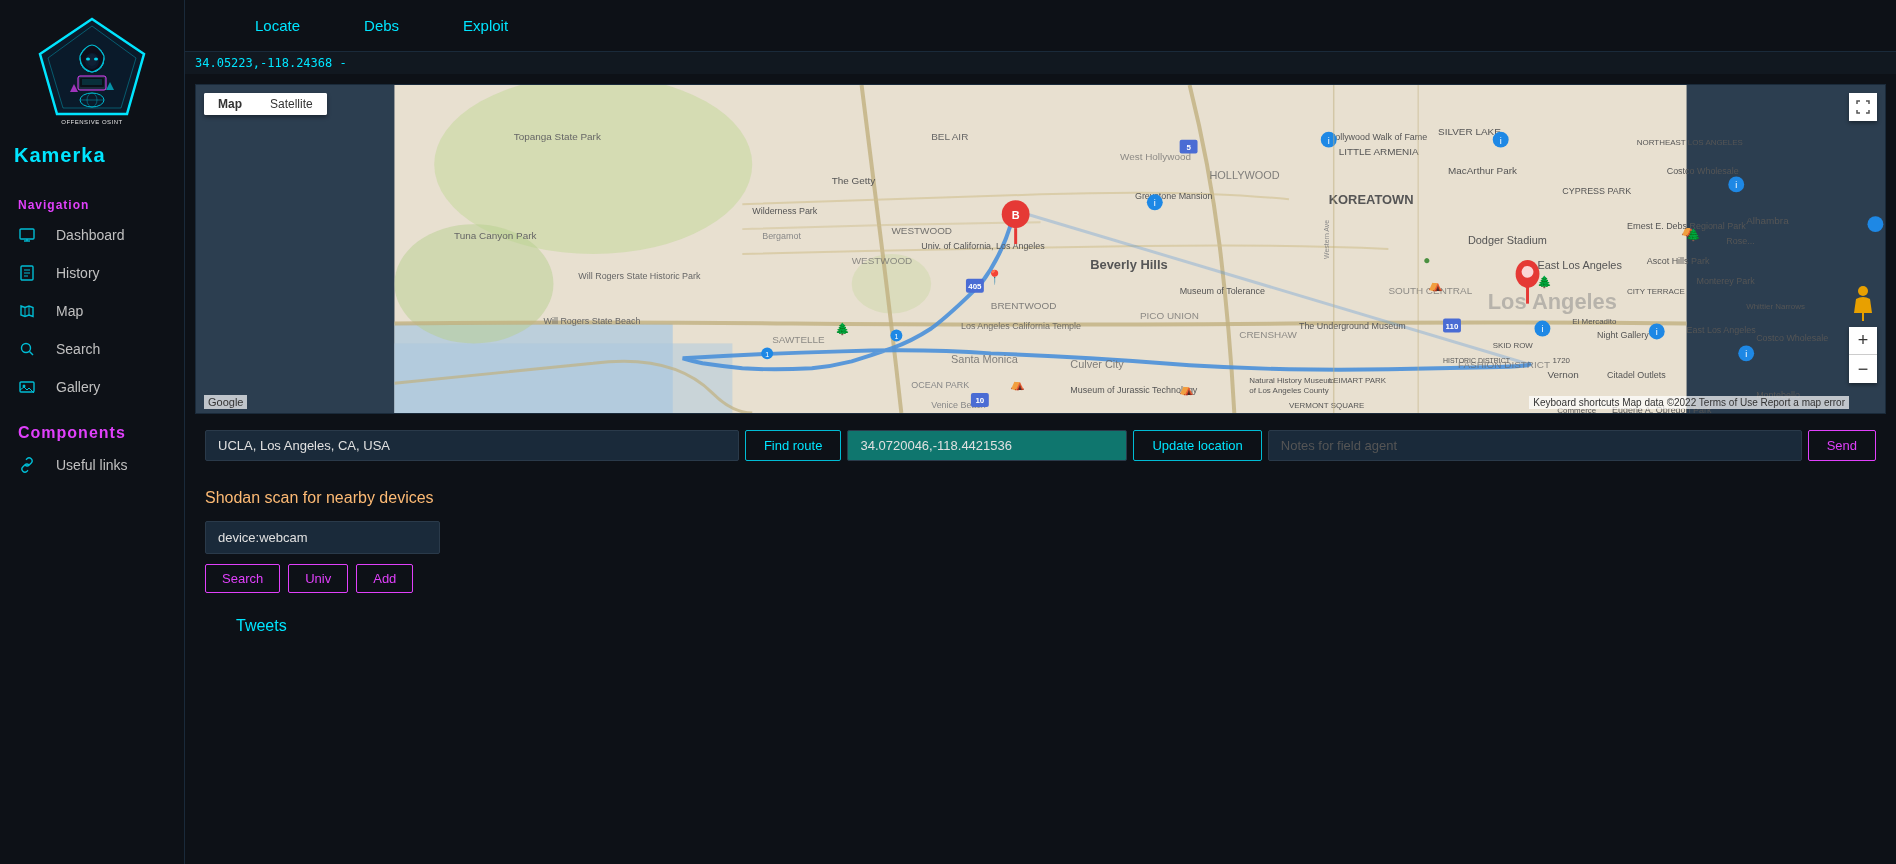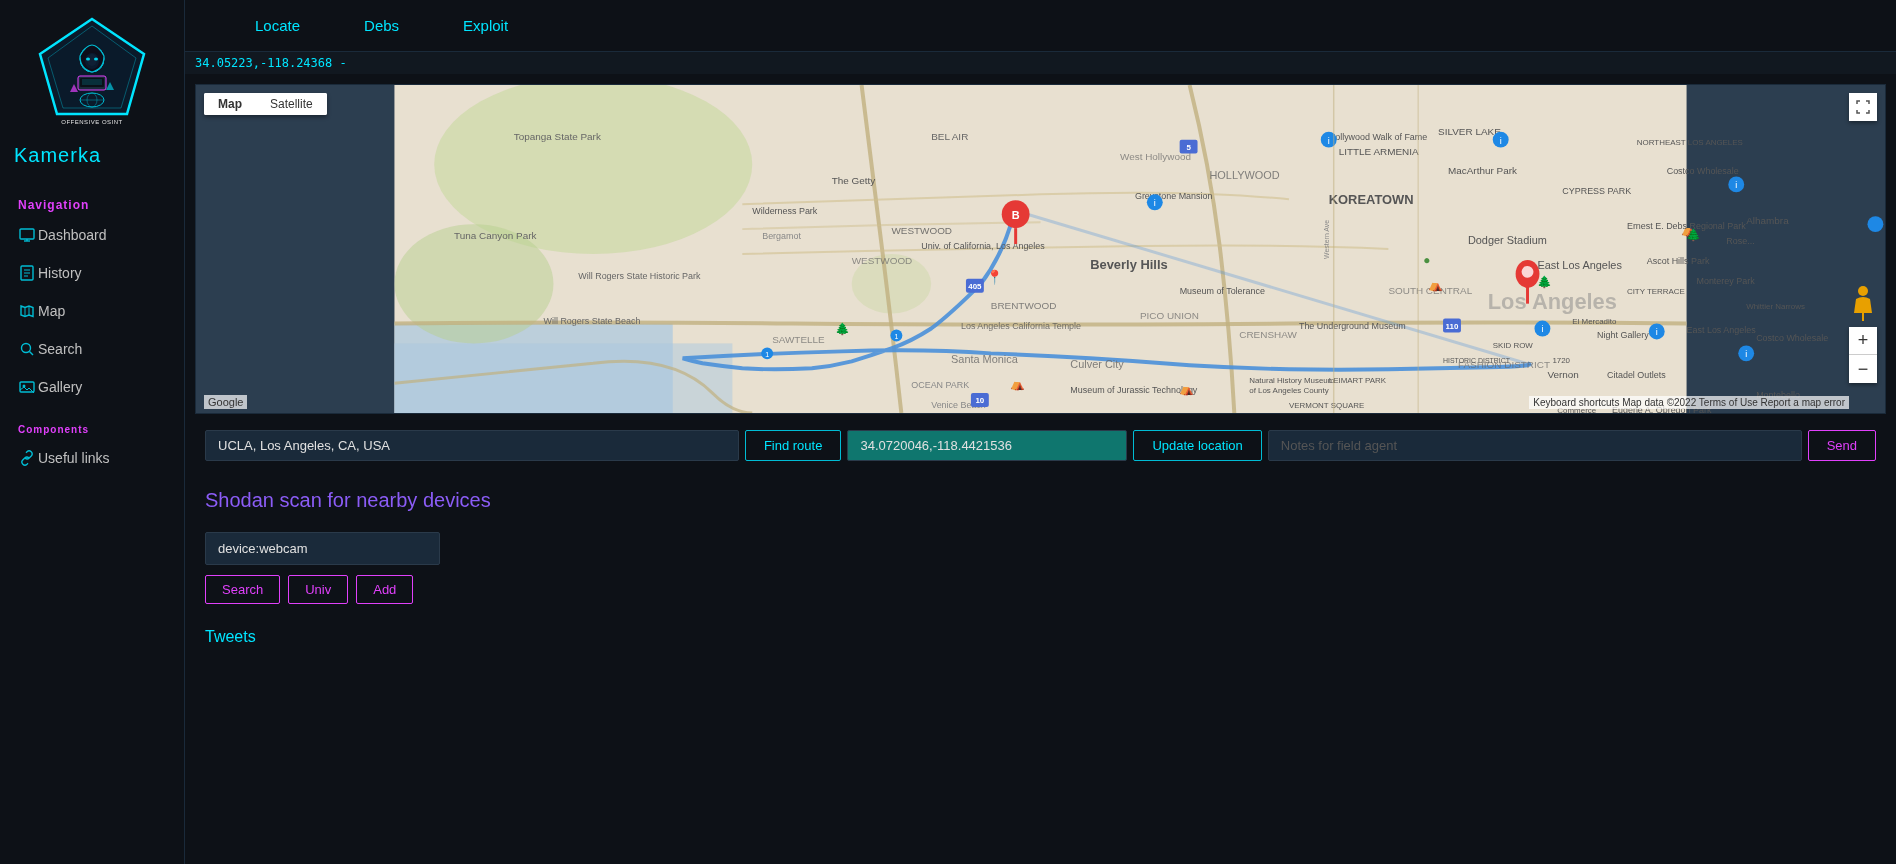--- a/index.html
+++ b/index.html
@@ -39,39 +39,39 @@
       padding: 10px 18px 4px 18px;
       font-size: 12px;
       color: #e040fb;
       letter-spacing: 1px;
       font-weight: 600;
     }
     .nav-item {
       width: 100%;
       display: flex;
       align-items: center;
-      gap: 2px;
+      gap: 20px;
       padding: 10px 18px;
       cursor: pointer;
       color: #c0c0c0;
       font-size: 14px;
       transition: background 0.15s;
     }
     .nav-icon {
       width: 18px;
       height: 18px;
       display: flex;
       align-items: center;
       justify-content: center;
       color: #00bcd4;
     }
     .components-label {
       width: 100%;
       padding: 18px 18px 4px 18px;
-      font-size: 10px;
+      font-size: 16px;
       color: #e040fb;
       letter-spacing: 1px;
       font-weight: 600;
     }
 
     
     #main {
       flex: 1;
       display: flex;
       flex-direction: column;
@@ -297,23 +297,23 @@
       flex: 1;
       min-width: 200px;
     }
     .notes-input::placeholder { color: #555; }
 
     
     #shodan-section {
       padding: 12px 20px;
     }
     #shodan-title {
-      font-size: 20px;
-      color: #8b5cf6;
-      margin-bottom: 20px;
+      font-size: 16px;
+      color: #fdba74;
+      margin-bottom: 14px;
     }
     .shodan-input {
       background: #1a2a3a;
       border: 1px solid #2a3a4a;
       color: #e0e0e0;
       padding: 8px 12px;
       font-size: 13px;
       border-radius: 2px;
       width: 235px;
       margin-bottom: 10px;
@@ -333,20 +333,21 @@
       border-radius: 2px;
     }
 
     
     #tweets-section {
       padding: 12px 20px;
     }
     #tweets-title {
       font-size: 16px;
       color: #00e5ff;
+      margin-left: 31px;
     }
   </style>
 </head>
 <body>
 
 <div id="sidebar" style="position: relative;">
   <div id="logo-area">
 
     <svg id="logo-svg" viewBox="0 0 120 120" xmlns="http://www.w3.org/2000/svg">
 
@@ -376,21 +377,21 @@
       <line x1="48" y1="86" x2="72" y2="86" stroke="#00bcd4" stroke-width="0.7" opacity="0.6"></line>
 
       <polygon points="42,70 38,78 46,78" fill="#e040fb" opacity="0.7"></polygon>
       <polygon points="78,68 82,76 74,76" fill="#00e5ff" opacity="0.6"></polygon>
 
       <text x="60" y="110" text-anchor="middle" font-size="6" fill="#e0e0e0" font-family="Arial" letter-spacing="0.5">OFFENSIVE OSINT</text>
     </svg>
   </div>
 
   <div style="position:relative;width:100%;height:28px;">
-    <span style="position:absolute;left:14px;top:0;font-size:20px;color:#00e5ff;font-weight:400;font-family:'Segoe UI',Arial;letter-spacing:1px;">Kamerka</span>
+    <span style="position:absolute;left:14px;top:0;font-size:20px;color:#00e5ff;font-weight:700;font-family:'Segoe UI',Arial;letter-spacing:1px;">Kamerka</span>
   </div>
 
   <div style="margin-top:16px;width:100%;">
     <div class="nav-label">Navigation</div>
 
     <div class="nav-item">
       <span class="nav-icon">
         <svg width="16" height="16" viewBox="0 0 16 16" fill="none" xmlns="http://www.w3.org/2000/svg">
           <rect x="1" y="2" width="14" height="10" rx="1" stroke="#00bcd4" stroke-width="1.4"></rect>
           <line x1="5" y1="14" x2="11" y2="14" stroke="#00bcd4" stroke-width="1.4"></line>

